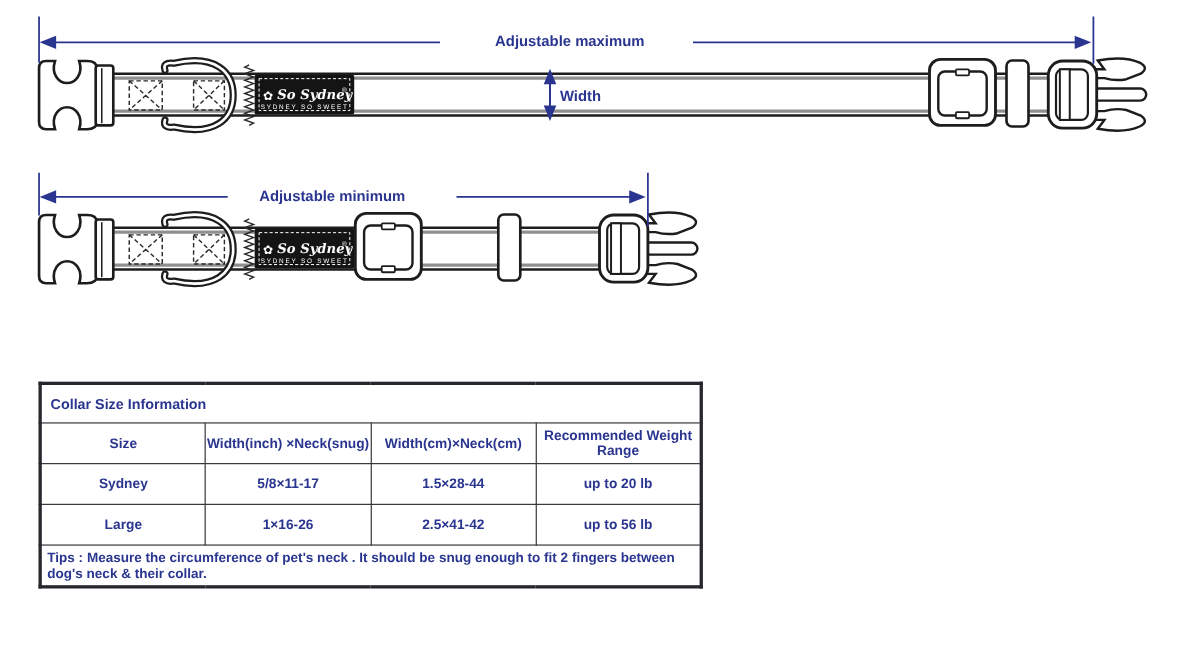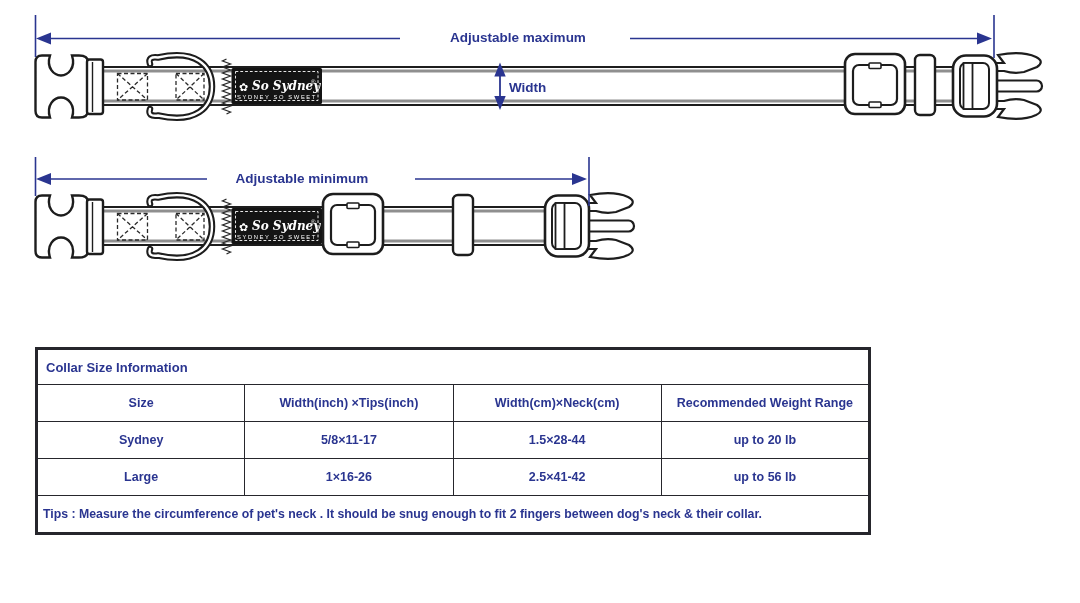--- a/index.html
+++ b/index.html
@@ -2,21 +2,21 @@
 <html><head>
 <meta charset="utf-8">
 <style>
   html,body{margin:0;padding:0;background:#fff;}
   .canvas{position:relative;width:1080px;height:603px;background:#ffffff;overflow:hidden;
           font-family:"Liberation Sans",sans-serif;}
   svg text{font-family:"Liberation Sans",sans-serif;}
   .dimtext{font-weight:bold;fill:#2a3590;font-size:13.5px;}
   .brandname{font-family:"DejaVu Serif",serif;font-style:italic;font-weight:bold;fill:#ffffff;}
   
-  .size-table{position:absolute;left:35px;top:347px;width:836px;border-collapse:collapse;
+  .size-table{position:absolute;left:35px;top:347px;width:604px;border-collapse:collapse;
               table-layout:fixed;color:#2a3590;font-weight:bold;
               border:3px solid #26262c;}
   .size-table td,.size-table th{border:1.5px solid #26262c;text-align:center;
               font-size:12.5px;color:#2a3590;padding:0;}
   .size-table .title-cell{font-size:13px;text-align:left;padding-left:8px;height:34px;}
   .size-table th{height:36px;margin-top:42px;}
   .size-table .data-row td{height:36px;}
   .size-table .tips-cell{font-size:12.3px;text-align:left;padding-left:5px;height:36px;margin-top:31px;}
 </style>
 </head>
@@ -162,21 +162,21 @@
 </svg>
 
 
 <table class="size-table">
   <tbody>
     <tr>
       <td class="title-cell" colspan="4">Collar Size Information</td>
     </tr>
     <tr>
       <th style="width:98px">Size</th>
-      <th style="width:207px">Width(inch) ×Tips(inch)</th>
+      <th style="width:207px">Width(inch) ×Neck(snug)</th>
       <th style="width:208px">Width(cm)×Neck(cm)</th>
       <th style="width:212px">Recommended Weight Range</th>
     </tr>
     <tr class="data-row">
       <td>Sydney</td>
       <td>5/8×11-17</td>
       <td>1.5×28-44</td>
       <td>up to 20 lb</td>
     </tr>
     <tr class="data-row">

